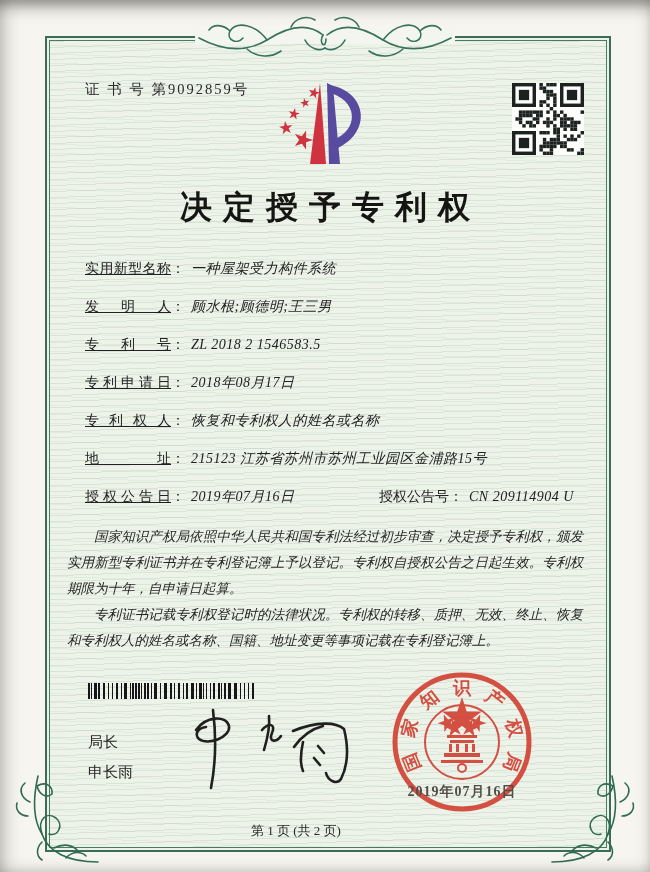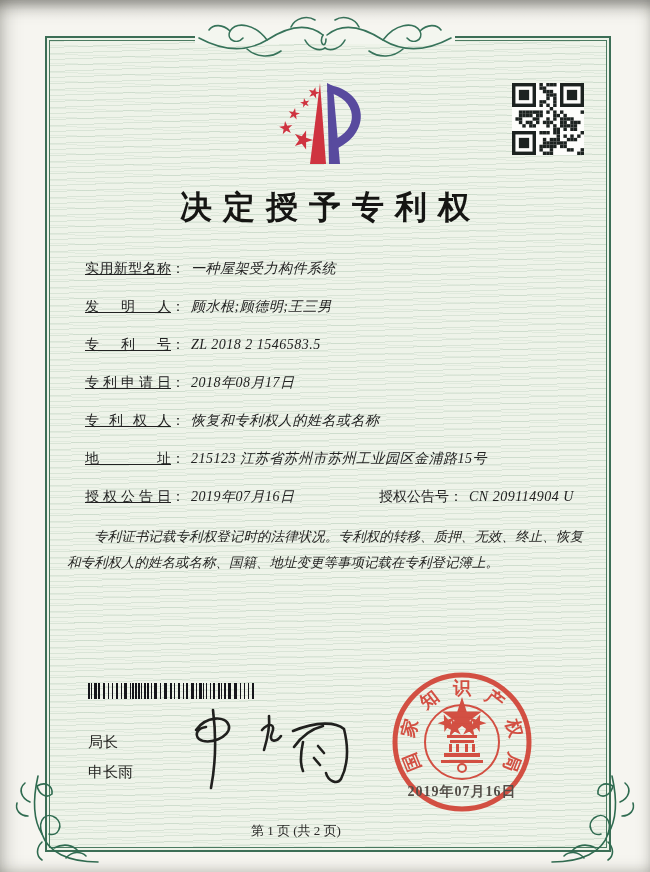--- a/index.html
+++ b/index.html
@@ -88,20 +88,21 @@
       <path d="M32,4 C27,26 26,46 36,62"></path>
       <path d="M31,14 C40,9 47,14 46,22 C40,27 33,22 31,14"></path>
       <path d="M24,30 C15,26 12,17 19,11"></path>
       <path d="M22,44 C14,44 9,38 11,31"></path>
       <path d="M48,76 C58,71 67,73 72,79"></path>
       <path d="M60,86 C66,79 75,79 80,84"></path>
       <path d="M36,70 C30,76 30,84 36,88"></path>
     </g>
   </svg>
 
+  <div class="abs cert-no">证 书 号 第9092859号</div>
 
   <svg class="abs" style="left:270px;top:76px" width="110" height="94" viewBox="0 0 110 94">
     <defs>
       <path id="star5" d="M0,-1 L0.225,-0.309 L0.951,-0.309 L0.363,0.118 L0.588,0.809 L0,0.382 L-0.588,0.809 L-0.363,0.118 L-0.951,-0.309 L-0.225,-0.309 Z"></path>
     </defs>
     <polygon points="50,7 56,88 40,88" fill="#cf3340"></polygon>
     <polygon points="57,7 63,10 70,88 59,88" fill="#584a9e"></polygon>
     <path d="M59,9 C97,15 104,57 64,74 L61,65 C91,54 88,23 57,16 Z" fill="#584a9e"></path>
     <g fill="#cf3340">
       <use href="#star5" transform="translate(44,17) scale(6) rotate(14)"></use>
@@ -264,20 +265,21 @@
     <div class="frow" style="top:190px">
       <span class="flabel">地址</span><span class="fcolon">：</span><span class="fval">215123 江苏省苏州市苏州工业园区金浦路15号</span>
     </div>
     <div class="frow" style="top:228px">
       <span><span class="flabel">授权公告日</span><span class="fcolon">：</span><span class="fval">2019年07月16日</span></span>
       <span class="grant-right"><span>授权公告号</span><span class="fcolon">：</span><span class="fval">CN 209114904 U</span></span>
     </div>
   </div>
 
   <div class="abs bodytext">
+    <p>国家知识产权局依照中华人民共和国专利法经过初步审查，决定授予专利权，颁发实用新型专利证书并在专利登记簿上予以登记。专利权自授权公告之日起生效。专利权期限为十年，自申请日起算。</p>
     <p>专利证书记载专利权登记时的法律状况。专利权的转移、质押、无效、终止、恢复和专利权人的姓名或名称、国籍、地址变更等事项记载在专利登记簿上。</p>
   </div>
 
   <svg class="abs" id="bc" style="left:88px;top:683px" width="170" height="16" viewBox="0 0 170 16">
       <rect x="0" y="0" width="2" height="16" fill="#15151a"></rect>
       <rect x="3" y="0" width="1" height="16" fill="#15151a"></rect>
       <rect x="6" y="0" width="3" height="16" fill="#15151a"></rect>
       <rect x="10" y="0" width="2" height="16" fill="#15151a"></rect>
       <rect x="15" y="0" width="2" height="16" fill="#15151a"></rect>
       <rect x="20" y="0" width="1" height="16" fill="#15151a"></rect>

